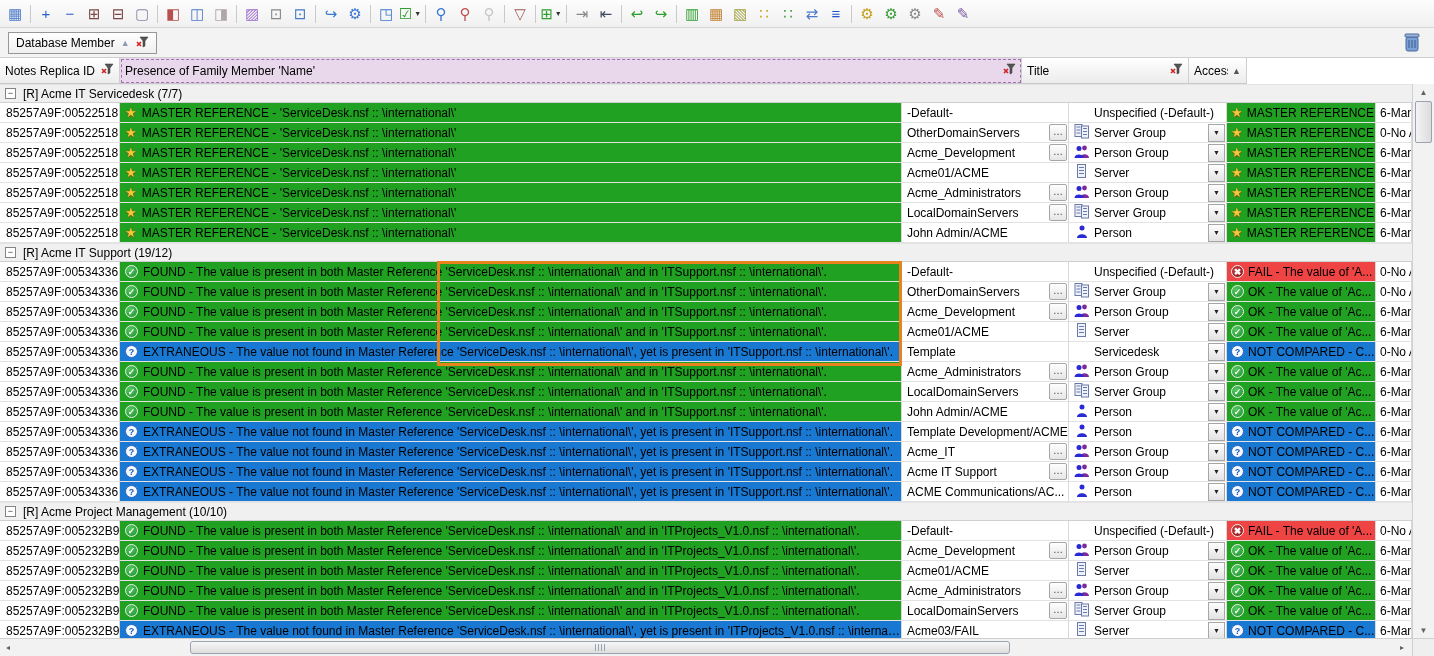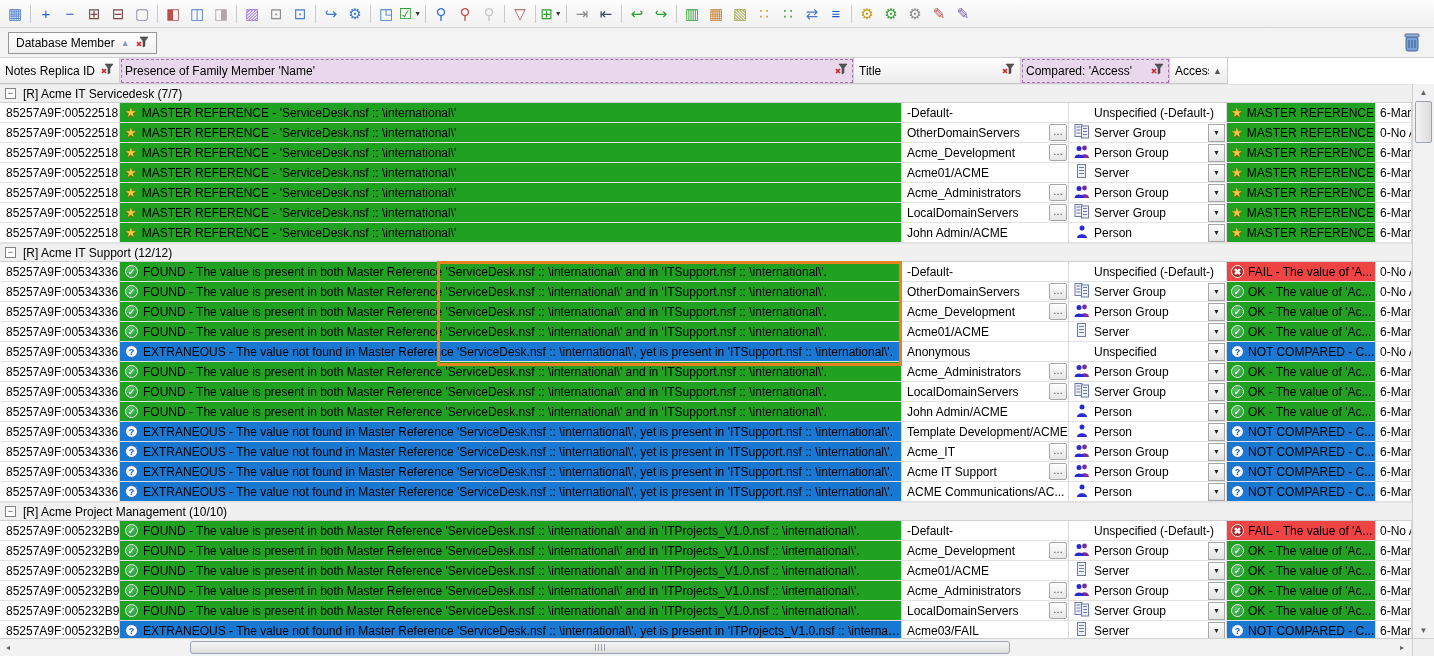--- a/index.html
+++ b/index.html
@@ -245,36 +245,29 @@
 </div>
 
 <div class="header-row">
     <div class="hcell" style="width: 120px;">
       <span class="lbl">Notes Replica ID</span>
       <span><svg width="13" height="12" viewBox="0 0 13 12">
           <polygon points="4,1 12,1 9,5 9,10 7,11 7,5" fill="#555" stroke="#333" stroke-width="0.5"></polygon>
           <path d="M1 6 L5 10 M5 6 L1 10" stroke="#d02020" stroke-width="1.6"></path>
         </svg></span>
     </div>
-    <div class="hcell hl" style="width: 734px;">
+    <div class="hcell hl" style="width: 902px;">
       <span class="lbl">Presence of Family Member 'Name'</span>
       <span><svg width="13" height="12" viewBox="0 0 13 12">
           <polygon points="4,1 12,1 9,5 9,10 7,11 7,5" fill="#555" stroke="#333" stroke-width="0.5"></polygon>
           <path d="M1 6 L5 10 M5 6 L1 10" stroke="#d02020" stroke-width="1.6"></path>
         </svg></span>
     </div>
     <div class="hcell" style="width: 167px;">
       <span class="lbl">Title</span>
-      <span><svg width="13" height="12" viewBox="0 0 13 12">
-          <polygon points="4,1 12,1 9,5 9,10 7,11 7,5" fill="#555" stroke="#333" stroke-width="0.5"></polygon>
-          <path d="M1 6 L5 10 M5 6 L1 10" stroke="#d02020" stroke-width="1.6"></path>
-        </svg></span>
-    </div>
-    <div class="hcell hl" style="width: 149px;">
-      <span class="lbl">Compared: 'Access'</span>
       <span><svg width="13" height="12" viewBox="0 0 13 12">
           <polygon points="4,1 12,1 9,5 9,10 7,11 7,5" fill="#555" stroke="#333" stroke-width="0.5"></polygon>
           <path d="M1 6 L5 10 M5 6 L1 10" stroke="#d02020" stroke-width="1.6"></path>
         </svg></span>
     </div>
     <div class="hcell" style="width: 58px;">
       <span class="lbl">Access</span>
       <span class="hsort">▲</span>
     </div>
   </div>
@@ -470,21 +463,21 @@
         <span class="dd-btn">▼</span>
       </div>
       <div class="cell c-compared" style="background: rgb(33, 161, 33);">
         <span class="ic-star">★</span>
         <span class="lbl">MASTER REFERENCE ...</span>
       </div>
       <div class="cell c-access">6-Man</div>
     </div>
     <div class="grow">
       <span class="cbox">−</span>
-      <span class="gtitle">[R] Acme IT Support (12/12)</span>
+      <span class="gtitle">[R] Acme IT Support (19/12)</span>
     </div>
     <div class="row">
       <div class="cell c-replica">85257A9F:00534336</div>
       <div class="cell c-presence" style="background: rgb(33, 161, 33);">
         <span class="circle ic-ok">✓</span>
         <span class="lbl">FOUND - The value is present in both Master Reference 'ServiceDesk.nsf :: \international\' and in 'ITSupport.nsf :: \international\'.</span>
       </div>
       <div class="cell c-name">
         <span class="lbl">-Default-</span>
       </div>
@@ -585,25 +578,25 @@
       </div>
       <div class="cell c-access">6-Man</div>
     </div>
     <div class="row">
       <div class="cell c-replica">85257A9F:00534336</div>
       <div class="cell c-presence" style="background: rgb(24, 120, 210);">
         <span class="circle ic-question">?</span>
         <span class="lbl">EXTRANEOUS - The value not found in Master Reference 'ServiceDesk.nsf :: \international\', yet is present in 'ITSupport.nsf :: \international\'.</span>
       </div>
       <div class="cell c-name">
-        <span class="lbl">Anonymous</span>
+        <span class="lbl">Template</span>
       </div>
       <div class="cell c-type">
         <span class="ticon"></span>
-        <span class="lbl">Unspecified</span>
+        <span class="lbl">Servicedesk</span>
         <span class="dd-btn">▼</span>
       </div>
       <div class="cell c-compared" style="background: rgb(24, 120, 210);">
         <span class="circle ic-question">?</span>
         <span class="lbl">NOT COMPARED - C...</span>
       </div>
       <div class="cell c-access">0-No A</div>
     </div>
     <div class="row">
       <div class="cell c-replica">85257A9F:00534336</div>

